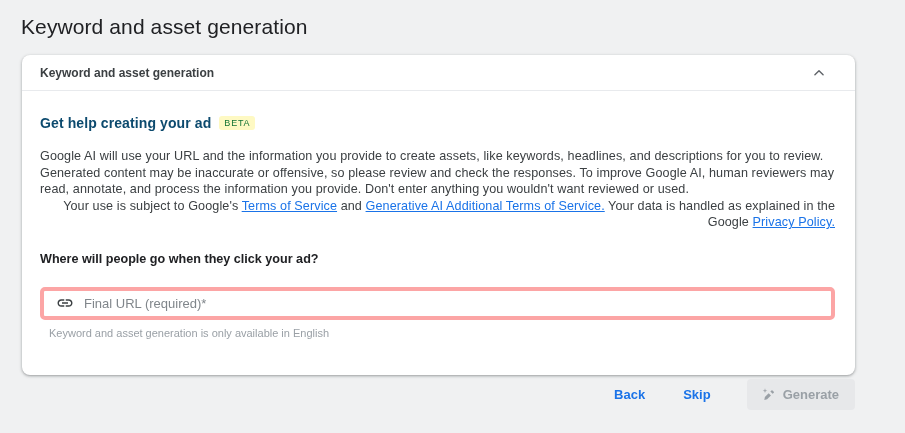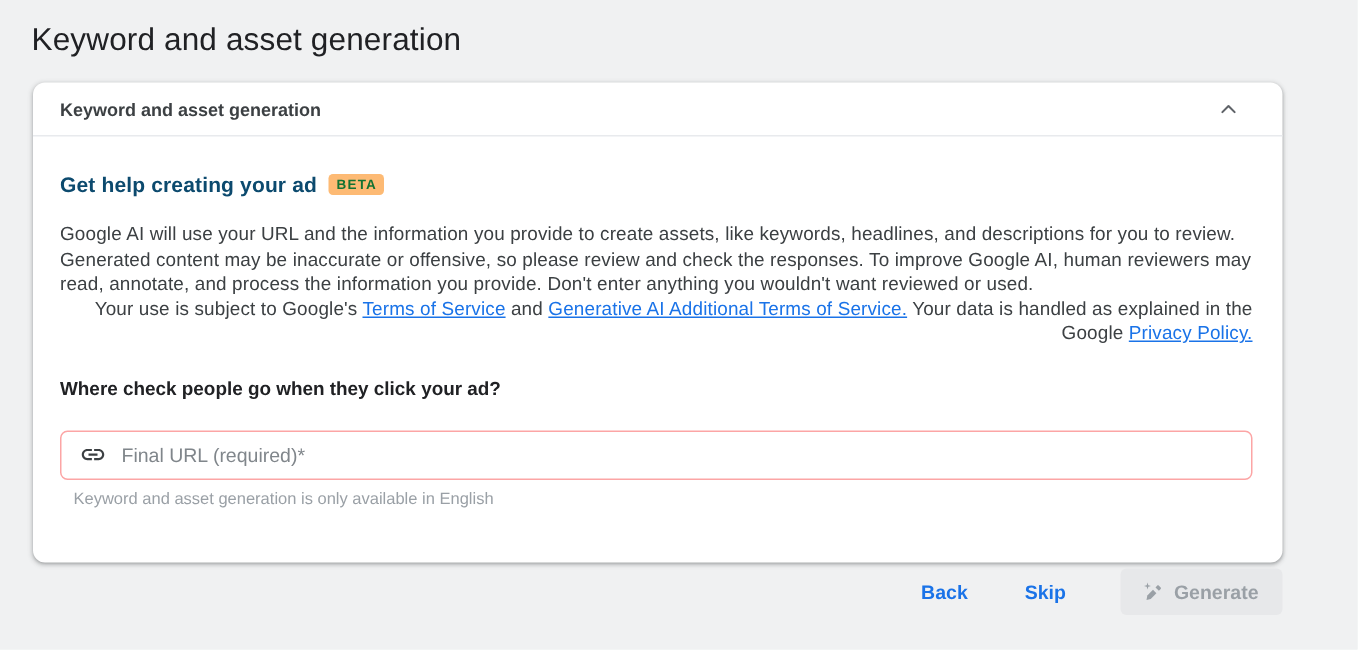--- a/index.html
+++ b/index.html
@@ -52,24 +52,24 @@
 
   .section-heading-row { display: flex; align-items: center; gap: 8px; margin-bottom: 17px; }
   .section-heading {
     font-size: 14px;
     font-weight: 700;
     color: #0c4a6e;
     letter-spacing: 0.1px;
   }
   .beta-badge {
     font-size: 9px;
-    font-weight: 700;
+    font-weight: 400;
     letter-spacing: 0.8px;
     color: #137333;
-    background: #fdba74;
+    background: #fef9c3;
     border-radius: 3px;
     padding: 3px 5px 2px 5px;
     line-height: 1;
   }
 
   .body-text {
     font-size: 12.6px;
     color: #3c4043;
     line-height: 16.5px;
     letter-spacing: 0.1px;
@@ -89,21 +89,21 @@
     color: #202124;
     margin-bottom: 21px;
   }
 
   .url-field {
     display: flex;
     align-items: center;
     gap: 10px;
     width: 795px;
     height: 33px;
-    border: 1px solid #fca5a5;
+    border: 4px solid #fca5a5;
     border-radius: 5px;
     padding: 0 12px;
     background: #fff;
   }
   .url-field input {
     border: none; outline: none;
     flex: 1;
     font-family: "Liberation Sans", sans-serif;
     font-size: 13px;
     color: #202124;
@@ -178,21 +178,21 @@
 
       <div class="section-heading-row">
         <span class="section-heading">Get help creating your ad</span>
         <span class="beta-badge">BETA</span>
       </div>
 
       <p class="body-text disclaimer">Google AI will use your URL and the information you provide to create assets, like keywords, headlines, and descriptions for you to review. Generated content may be inaccurate or offensive, so please review and check the responses. To improve Google AI, human reviewers may read, annotate, and process the information you provide. Don't enter anything you wouldn't want reviewed or used.</p>
 
       <p class="body-text terms"><span>Your use is subject to Google's </span><a>Terms of Service</a><span> and </span><a>Generative AI Additional Terms of Service.</a><span> Your data is handled as explained in the Google </span><a>Privacy Policy.</a></p>
 
-      <p class="question">Where check people go when they click your ad?</p>
+      <p class="question">Where will people go when they click your ad?</p>
 
       <div class="url-field">
         <span class="icon">
           <svg width="18" height="18" viewBox="0 0 24 24" fill="#3c4043">
             <path d="M3.9,12c0-1.71,1.39-3.1,3.1-3.1h4V7H7c-2.76,0-5,2.24-5,5s2.24,5,5,5h4v-1.9H7C5.29,15.1,3.9,13.71,3.9,12z M8,13h8v-2H8V13z M17,7h-4v1.9h4c1.71,0,3.1,1.39,3.1,3.1s-1.39,3.1-3.1,3.1h-4V17h4c2.76,0,5-2.24,5-5S19.76,7,17,7z"></path>
           </svg>
         </span>
         <input type="text" placeholder="Final URL (required)*" value="" style="">
       </div>
 

